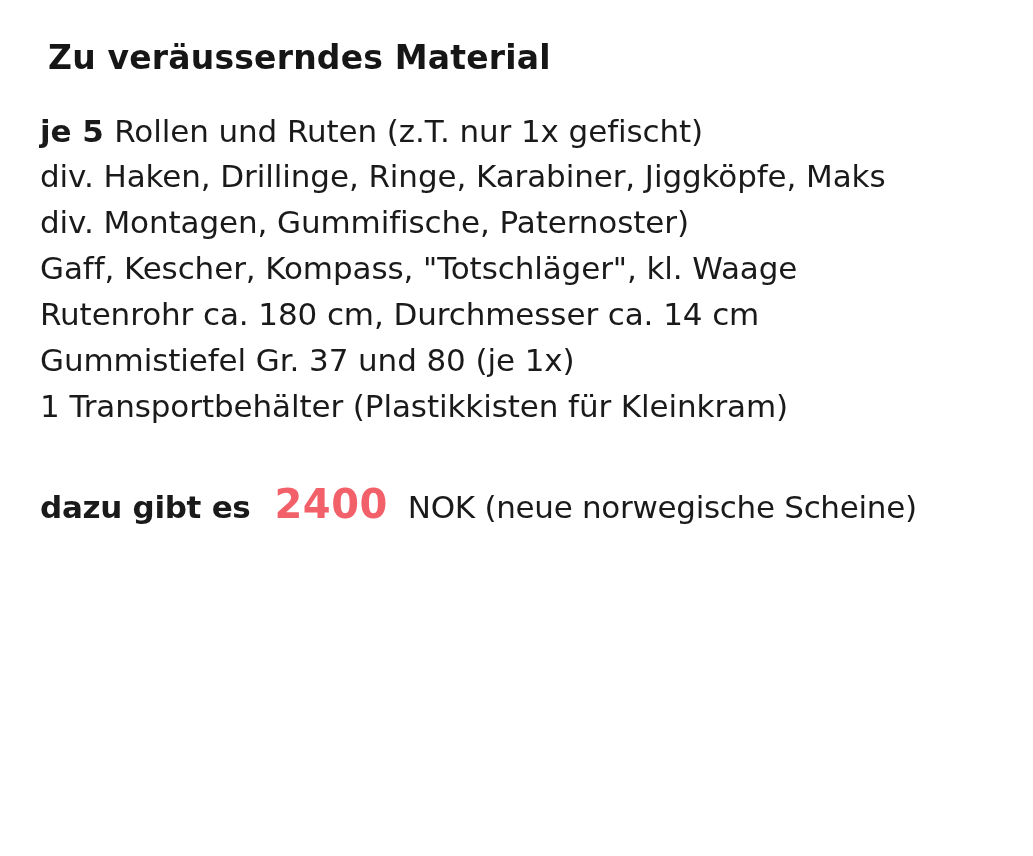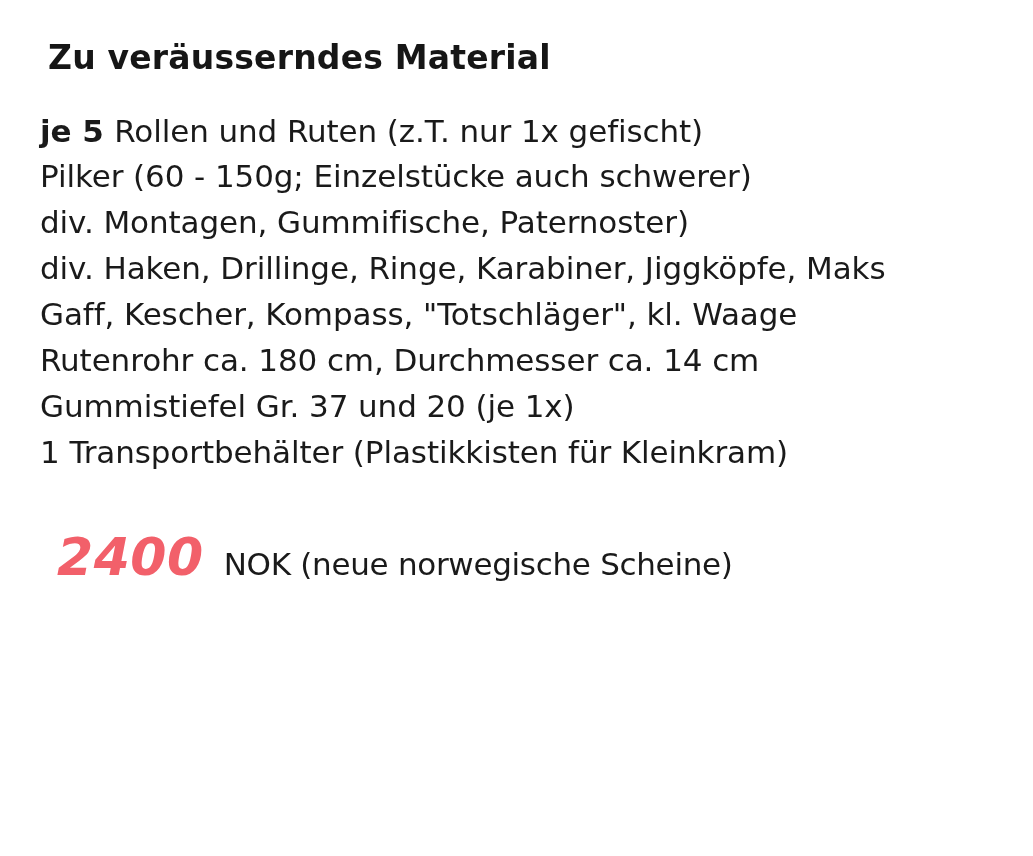--- a/index.html
+++ b/index.html
@@ -51,45 +51,44 @@
     display: flex;
     align-items: baseline;
     gap: 0;
   }
   .footer-line .pre {
     font-weight: bold;
   }
   .amount {
     color: #f2606a;
     font-weight: bold;
-    font-size: 52px;
-    margin: 0 20px 0 17px;
+    font-size: 40px;
+    margin: 0 20px 0 24px;
     letter-spacing: 0.5px;
-    font-style: italic;
   }
   .footer-line .post {
     font-weight: normal;
   }
 </style>
 </head>
 <body>
 
 <div class="page">
 
   <div class="doc-title">Zu veräusserndes Material</div>
 
   <div class="list">
     <div class="line"><span class="lead">je 5 </span><span>Rollen und Ruten (z.T. nur 1x gefischt)</span></div>
-    <div class="line"><span class="lead"></span><span>Pilker (60 - 150g; Einzelstücke auch schwerer)</span></div>
+    <div class="line"><span class="lead"></span><span>div. Haken, Drillinge, Ringe, Karabiner, Jiggköpfe, Maks</span></div>
     <div class="line"><span class="lead"></span><span>div. Montagen, Gummifische, Paternoster)</span></div>
-    <div class="line"><span class="lead"></span><span>div. Haken, Drillinge, Ringe, Karabiner, Jiggköpfe, Maks</span></div>
     <div class="line"><span class="lead"></span><span>Gaff, Kescher, Kompass, "Totschläger", kl. Waage</span></div>
     <div class="line"><span class="lead"></span><span>Rutenrohr ca. 180 cm, Durchmesser ca. 14 cm</span></div>
-    <div class="line"><span class="lead"></span><span>Gummistiefel Gr. 37 und 20 (je 1x)</span></div>
+    <div class="line"><span class="lead"></span><span>Gummistiefel Gr. 37 und 80 (je 1x)</span></div>
     <div class="line"><span class="lead"></span><span>1 Transportbehälter (Plastikkisten für Kleinkram)</span></div>
   </div>
 
   <div class="footer-line">
+    <span class="pre">dazu gibt es</span>
     <span class="amount" style="color: rgb(242, 96, 106);">2400</span>
     <span class="post">NOK (neue norwegische Scheine)</span>
   </div>
 
 </div>
 
 </body></html>

